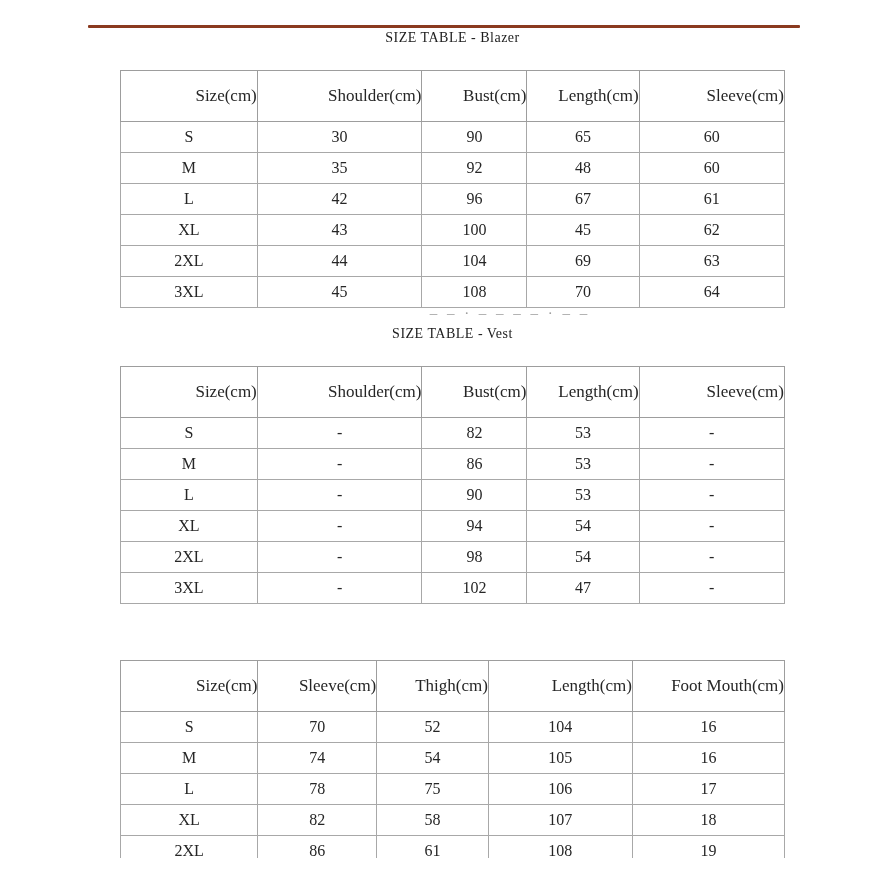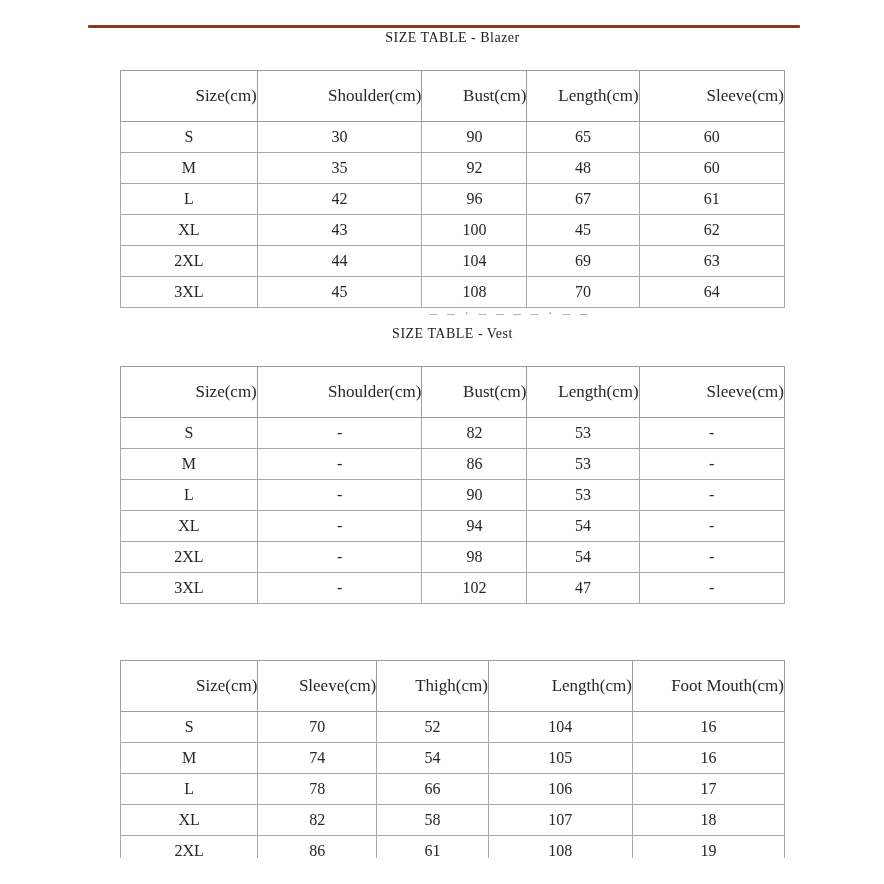--- a/index.html
+++ b/index.html
@@ -219,21 +219,21 @@
           <tr>
             <td>M</td>
             <td>74</td>
             <td>54</td>
             <td>105</td>
             <td>16</td>
           </tr>
           <tr>
             <td>L</td>
             <td>78</td>
-            <td>66</td>
+            <td>75</td>
             <td>106</td>
             <td>17</td>
           </tr>
           <tr>
             <td>XL</td>
             <td>82</td>
             <td>58</td>
             <td>107</td>
             <td>18</td>
           </tr>

